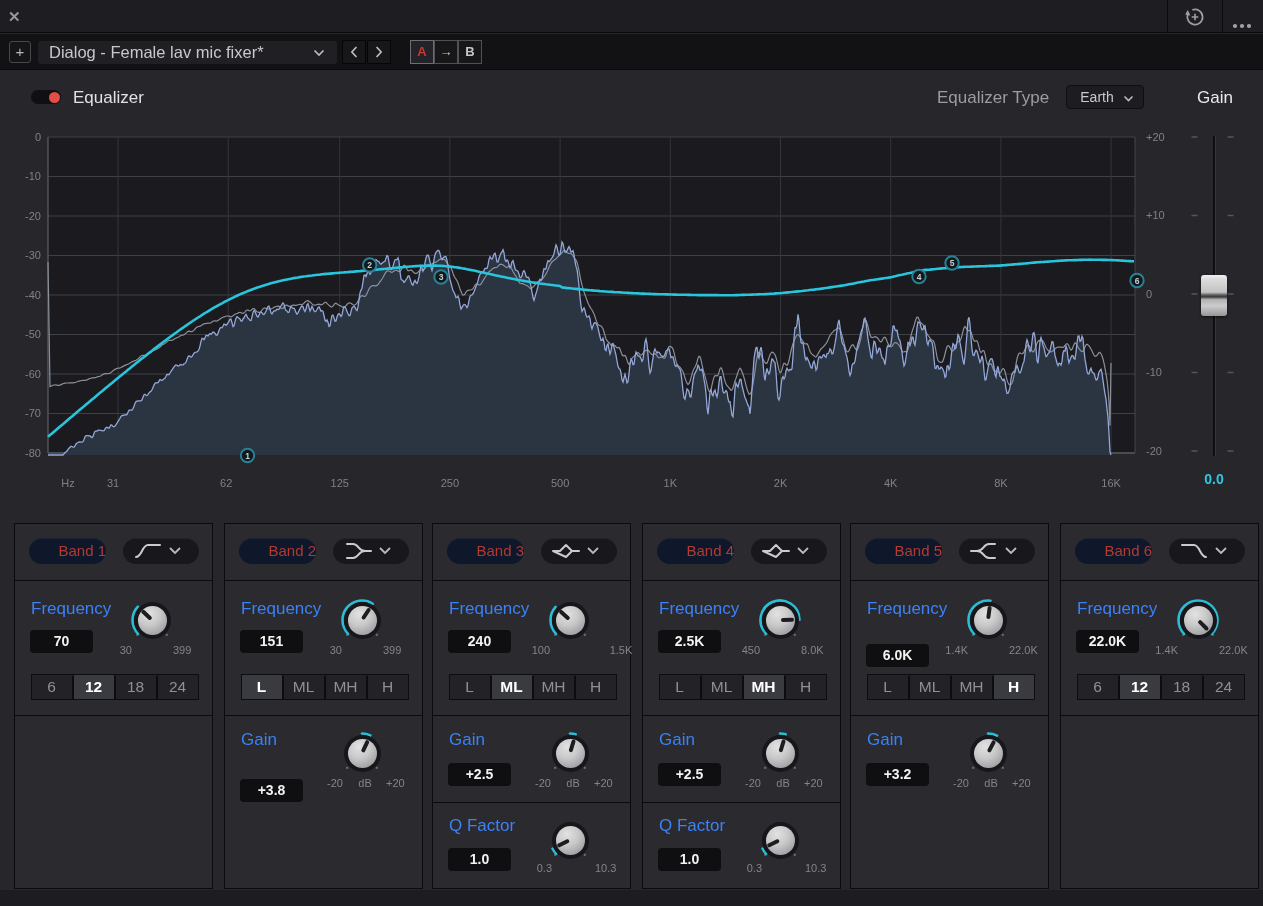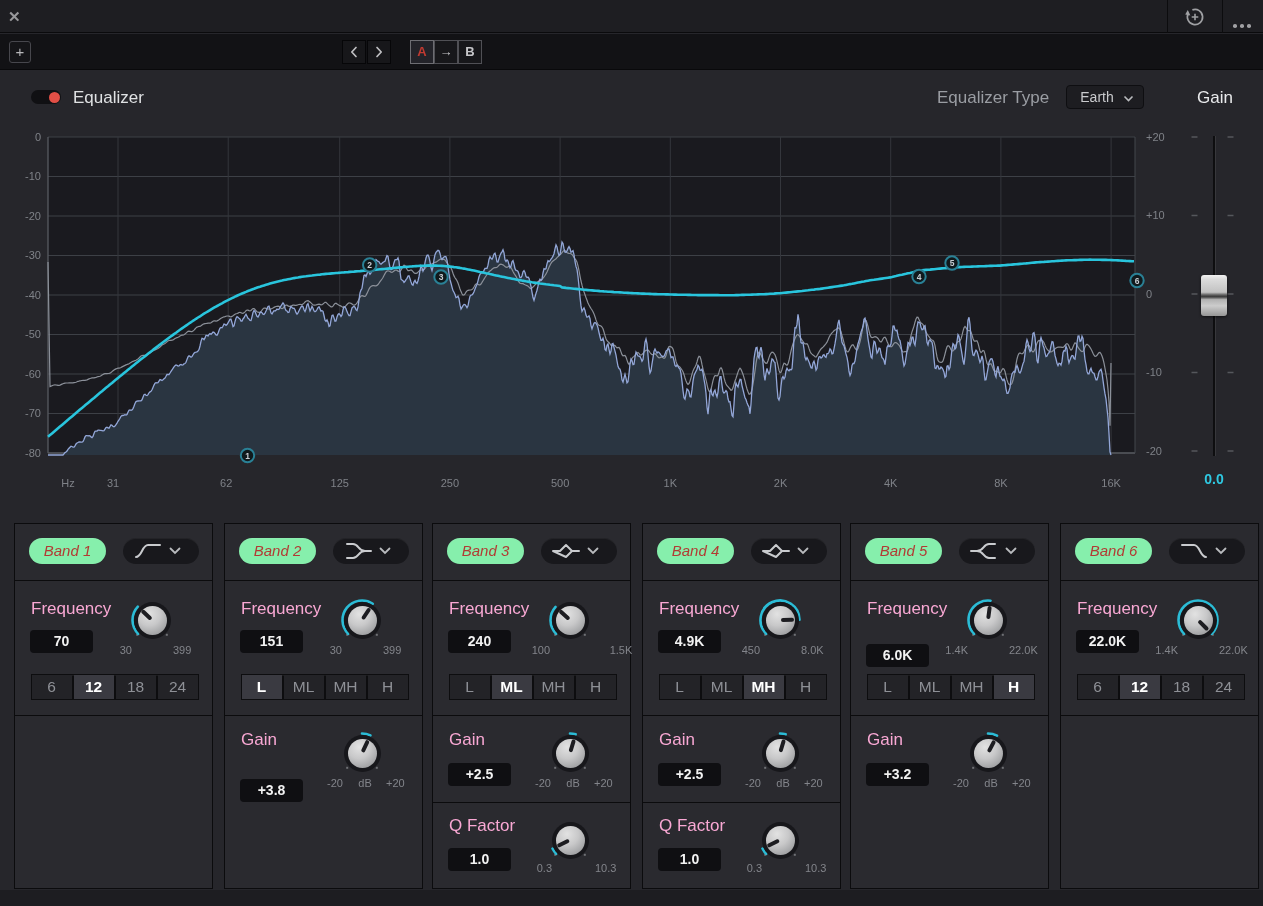--- a/index.html
+++ b/index.html
@@ -28,24 +28,24 @@
 #gainlabel { position:absolute; left:1197px; top:18px; font-size:17px; color:#e9eaec; }
 #graph { position:absolute; left:0; top:120px; }
 .ax { font-size:11px; fill:#7f8288; font-family:"Liberation Sans",sans-serif; }
 .mk { font-size:8.5px; font-weight:bold; fill:#c9ced4; font-family:"Liberation Sans",sans-serif; }
 #slidertrack { position:absolute; left:1212.5px; top:136px; width:3px; height:320px; background:#0e0e10; border-right:1px solid #38383c; }
 #sliderhandle { position:absolute; left:1201px; top:275px; width:26px; height:41px; border-radius:3px;
   background:linear-gradient(#f2f2f2 0%, #dcdcdc 10%, #c2c2c2 42%, #5a5a5a 49%, #3a3a3a 53%, #b2b2b2 60%, #cccccc 75%, #969696 100%);
   box-shadow:0 1px 3px rgba(0,0,0,0.6); }
 #sliderval { position:absolute; left:1190px; top:471px; width:48px; text-align:center; color:#2fc9e2; font-size:14px; font-weight:bold; }
 .panel { position:absolute; top:523px; width:199px; height:366px; background:#2a2a2f; border:1px solid #0b0b0d; }
-.bpill { position:absolute; top:14px; width:77px; height:26px; border-radius:13px; background:#86efac; color:#b23a33; font-size:15px; line-height:26px; text-align:center; box-shadow:inset 0 1px 0 rgba(255,255,255,0.05);font-style:italic; }
+.bpill { position:absolute; top:14px; width:77px; height:26px; border-radius:13px; background:#0f172a; color:#b23a33; font-size:15px; line-height:26px; text-align:right; box-shadow:inset 0 1px 0 rgba(255,255,255,0.05); }
 .fpill { position:absolute; top:14px; width:76px; height:26px; border-radius:13px; background:#18181c; display:flex; align-items:center; box-shadow:inset 0 1px 0 rgba(255,255,255,0.05); }
 .hdiv { position:absolute; left:0; width:100%; height:1px; background:#0b0b0d; }
-.slabel { position:absolute; left:16px; font-size:17px; color:#f9a8d4; }
+.slabel { position:absolute; left:16px; font-size:17px; color:#3b82f6; }
 .vbox { position:absolute; left:15px; width:63px; height:23px; background:#0f0f12; border-radius:4px; color:#f2f2f2; font-size:14px; font-weight:bold; text-align:center; line-height:23px; }
 .mm { position:absolute; font-size:11px; color:#83858b; text-align:center; }
 .selgrp { position:absolute; left:15.5px; top:149.5px; width:168px; height:26px; background:#0d0d0f; border:1px solid #0d0d0f; display:flex; box-shadow:inset 0 1px 0 rgba(255,255,255,0.06); }
 .cell { flex:1; margin-right:2px; background:#232327; color:#8e9096; font-size:15.5px; line-height:24px; text-align:center; }
 .cell:last-child { margin-right:0; }
 .cell.sel { background:#3a3a41; color:#ffffff; font-weight:bold; }
 .knob { position:absolute; width:44px; height:44px; }
 .knob svg { position:absolute; left:0; top:0; }
 .kbez { position:absolute; left:3.5px; top:3.5px; width:37px; height:37px; border-radius:50%; background:#17171b; }
 .kface { position:absolute; left:7.5px; top:7.5px; width:29px; height:29px; border-radius:50%;
@@ -61,20 +61,23 @@
     <div class="tdiv" style="left:1222px"></div>
     <svg id="histicon" width="24" height="24">
       <path d="M9.4,4.86 A7.6,7.6 0 1 1 5.42,8.2" fill="none" stroke="#9fa0a3" stroke-width="1.7"></path>
       <path d="M2.2,9.6 L7.4,10.6 L4.8,4.9 Z" fill="#9fa0a3" stroke="none"></path>
       <path d="M12,8.7 L12,15.3 M8.7,12 L15.3,12" stroke="#9fa0a3" stroke-width="1.6"></path>
     </svg>
     <div id="dots"><span></span><span></span><span></span></div>
   </div>
   <div id="toolbar">
     <div class="tbtn" id="plus">+</div>
+    <div id="preset">Dialog - Female lav mic fixer*<svg width="12" height="8">
+          <path d="M1.5,1.5 L6,6 L10.5,1.5" fill="none" stroke="#b9bbbe" stroke-width="1.7"></path>
+        </svg></div>
     <div class="nav" style="left:342px"><svg width="22" height="22">
           <path d="M13,6.5 L8.8,11 L13,15.5" fill="none" stroke="#c0c0c3" stroke-width="1.7" stroke-linecap="round" stroke-linejoin="round"></path>
         </svg></div>
     <div class="nav" style="left:367px"><svg width="22" height="22">
           <path d="M9,6.5 L13.2,11 L9,15.5" fill="none" stroke="#c0c0c3" stroke-width="1.7" stroke-linecap="round" stroke-linejoin="round"></path>
         </svg></div>
     <div class="abbox" style="left:410px; background:#232329; border-color:#6d6d72; color:#c13a31;">A</div>
     <div class="abbox" style="left:434px; font-weight:normal;">→</div>
     <div class="abbox" style="left:458px;">B</div>
   </div>
@@ -329,21 +332,21 @@
 <div class="fpill" style="left:108px">
         <svg width="30" height="22" style="margin-left:10px">
           <path d="M2,11 L9,11 L15,5 L21,11 L15,17 Z M21,11 L28,11" fill="none" stroke="#c9cbce" stroke-width="2" stroke-linecap="round" stroke-linejoin="round"></path>
         </svg>
         <svg width="12" height="8" style="margin-left:6px">
           <path d="M1.5,1.5 L6,6 L10.5,1.5" fill="none" stroke="#b9bbbe" stroke-width="1.8" stroke-linecap="round"></path>
         </svg>
       </div>
 <div class="hdiv" style="top:56px"></div>
 <div class="slabel" style="top:75px">Frequency</div>
-<div class="vbox" style="top:106px">4.9K</div>
+<div class="vbox" style="top:106px">2.5K</div>
 <div class="knob" style="left:115px;top:74px">
 <svg width="44" height="44">
           <rect x="6.2" y="35.8" width="2" height="2" fill="#6f7175"></rect>
           <rect x="35.8" y="35.8" width="2" height="2" fill="#6f7175"></rect>
           <path d="M8.21,35.79 A19.5,19.5 0 1 1 41.50,21.69" fill="none" stroke="#2bbcd6" stroke-width="2.6" stroke-linecap="round"></path>
         </svg>
 <div class="kbez"></div>
         <div class="kface"></div>
 <div class="krot" style="transform:rotate(89.1deg)">
           <div class="kptr"></div>

